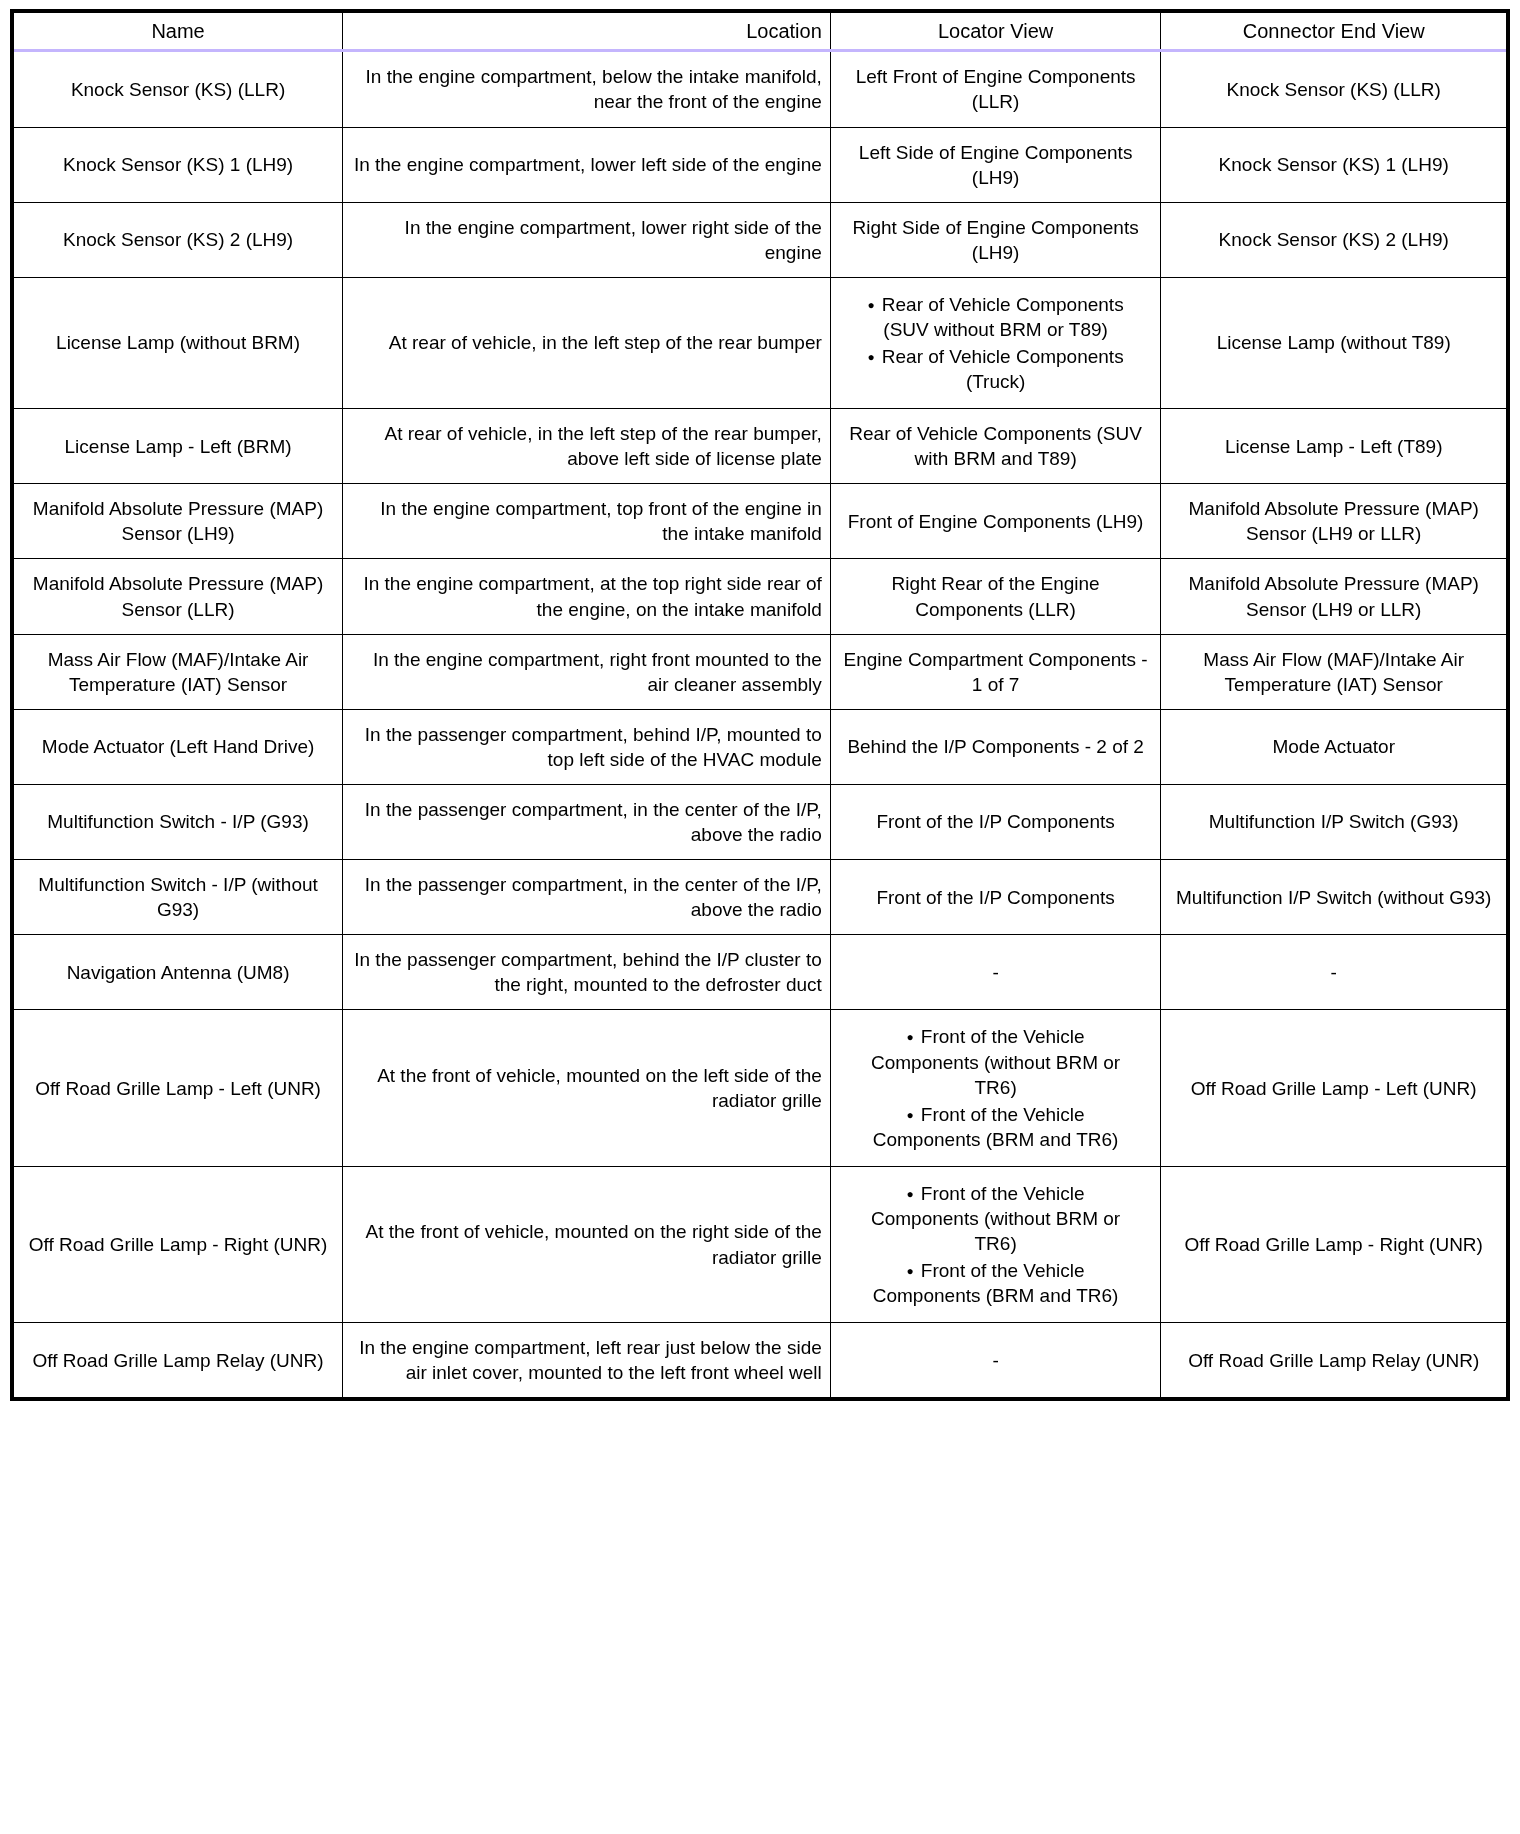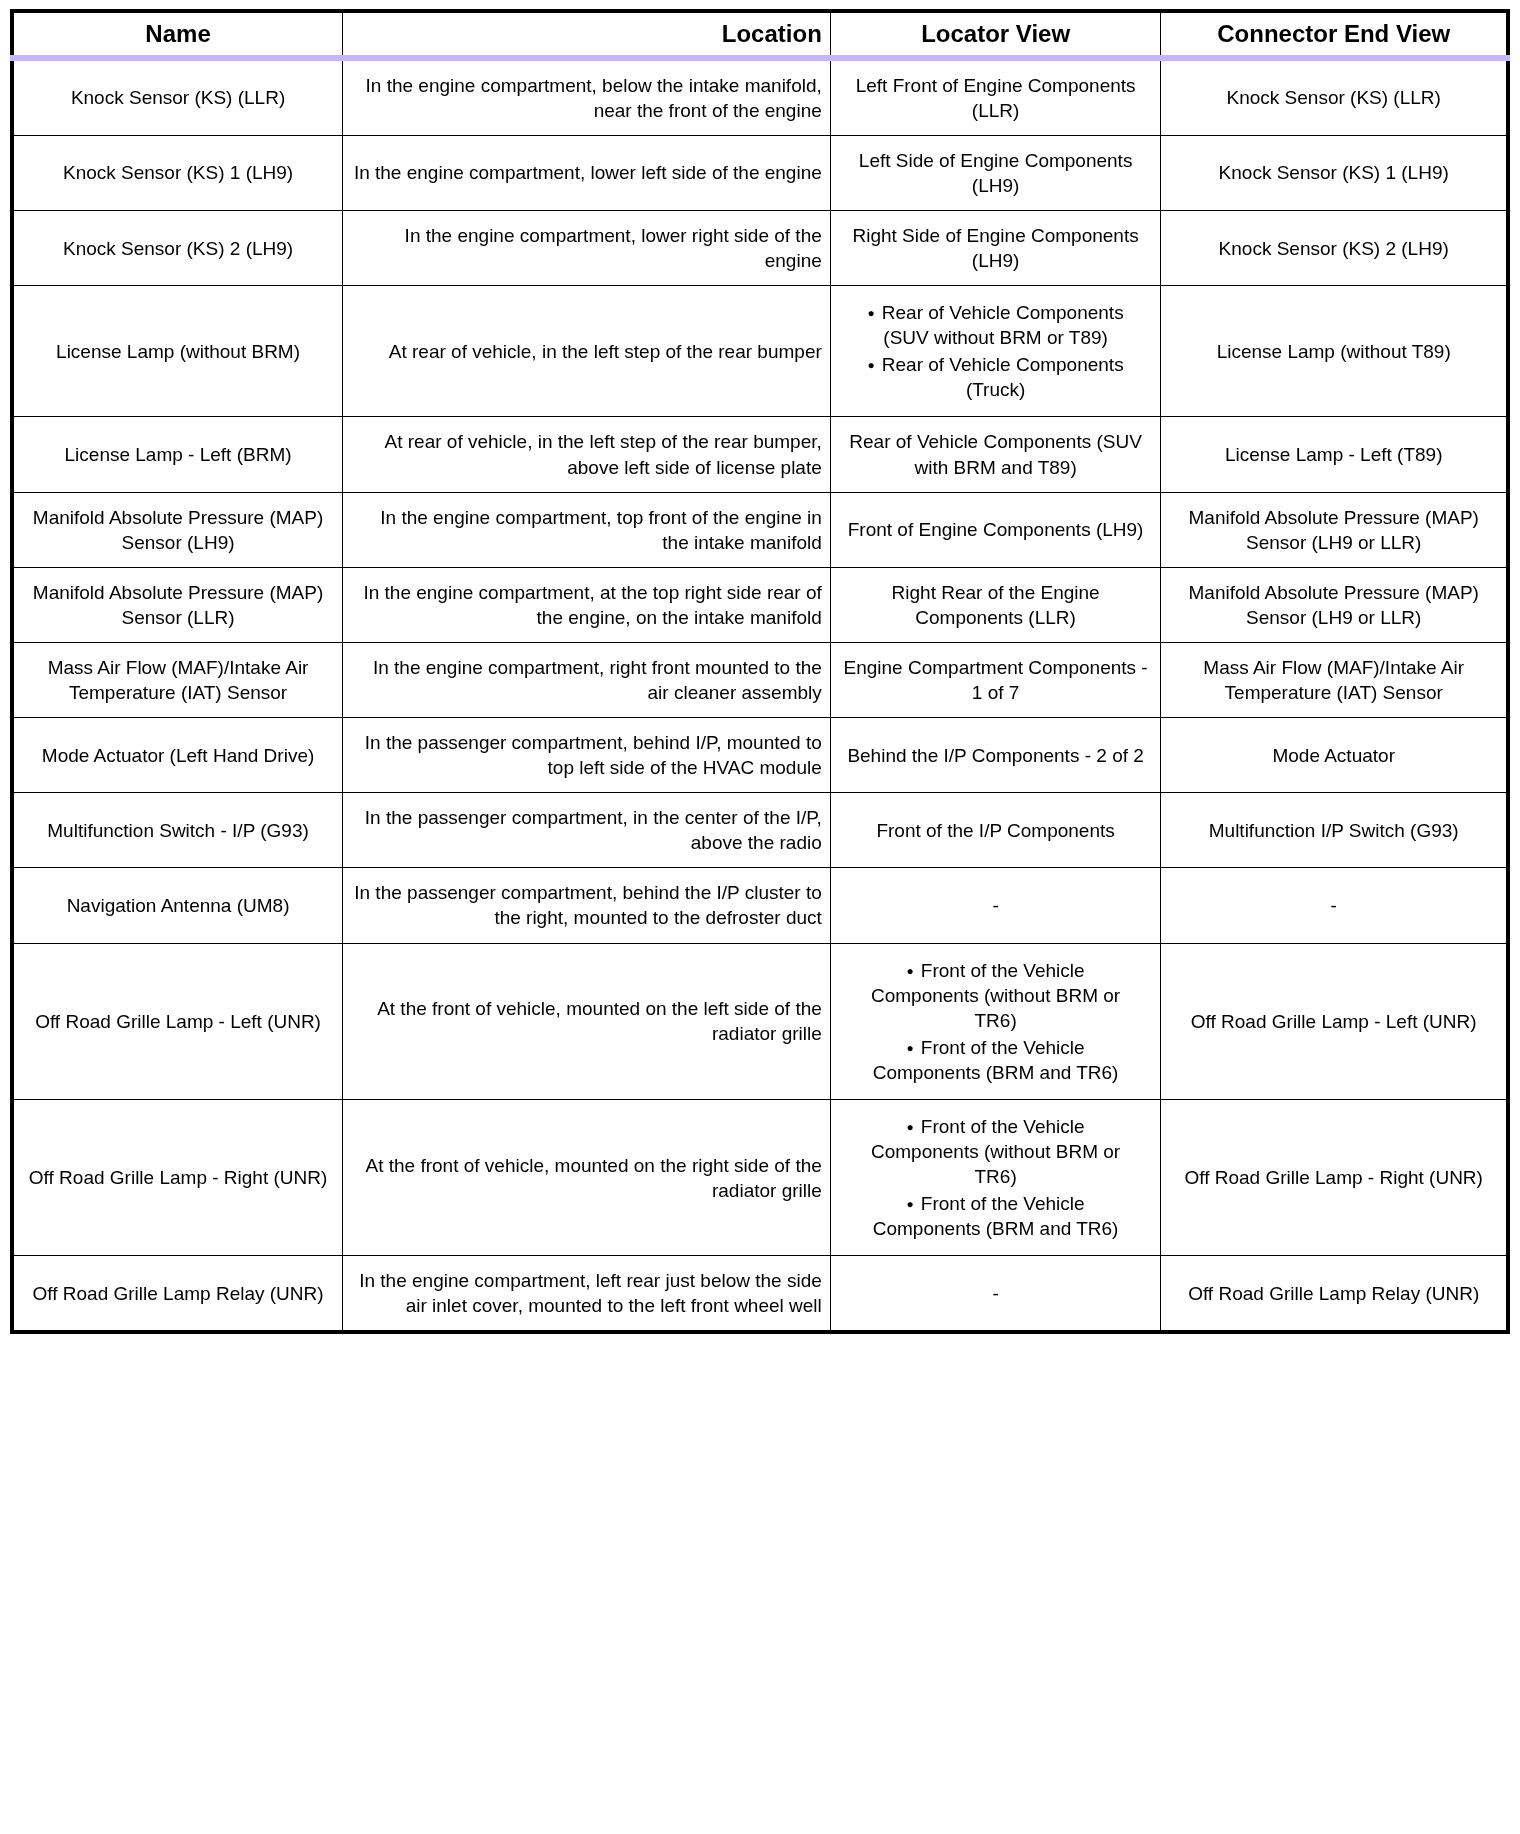--- a/index.html
+++ b/index.html
@@ -21,25 +21,25 @@
   th, td {
     border: 1px solid #000;
     vertical-align: middle;
     padding: 12px 8px;
     font-size: 19px;
     line-height: 1.32;
     color: #000;
     word-wrap: break-word;
   }
   thead th {
-    font-size: 24px;
-    font-weight: bold;
+    font-size: 20px;
+    font-weight: normal;
     text-align: center;
     padding: 5px 8px;
-    border-bottom: 6px solid #c4b5fd;
+    border-bottom: 3px solid #c4b5fd;
   }
   thead th.col-location {
     text-align: right;
   }
   td.col-name,
   td.col-locator,
   td.col-connector {
     text-align: center;
   }
   td.col-location {
@@ -132,20 +132,26 @@
         <td class="col-locator">Behind the I/P Components - 2 of 2</td>
         <td class="col-connector">Mode Actuator</td>
       </tr>
       <tr>
         <td class="col-name">Multifunction Switch - I/P (G93)</td>
         <td class="col-location">In the passenger compartment, in the center of the I/P, above the radio</td>
         <td class="col-locator">Front of the I/P Components</td>
         <td class="col-connector">Multifunction I/P Switch (G93)</td>
       </tr>
       <tr>
+        <td class="col-name">Multifunction Switch - I/P (without G93)</td>
+        <td class="col-location">In the passenger compartment, in the center of the I/P, above the radio</td>
+        <td class="col-locator">Front of the I/P Components</td>
+        <td class="col-connector">Multifunction I/P Switch (without G93)</td>
+      </tr>
+      <tr>
         <td class="col-name">Navigation Antenna (UM8)</td>
         <td class="col-location">In the passenger compartment, behind the I/P cluster to the right, mounted to the defroster duct</td>
         <td class="col-locator">-</td>
         <td class="col-connector">-</td>
       </tr>
       <tr>
         <td class="col-name">Off Road Grille Lamp - Left (UNR)</td>
         <td class="col-location">At the front of vehicle, mounted on the left side of the radiator grille</td>
         <td class="col-locator">
           <div class="bullet-item"><span class="bullet">●</span><span>Front of the Vehicle Components (without BRM or TR6)</span></div>

